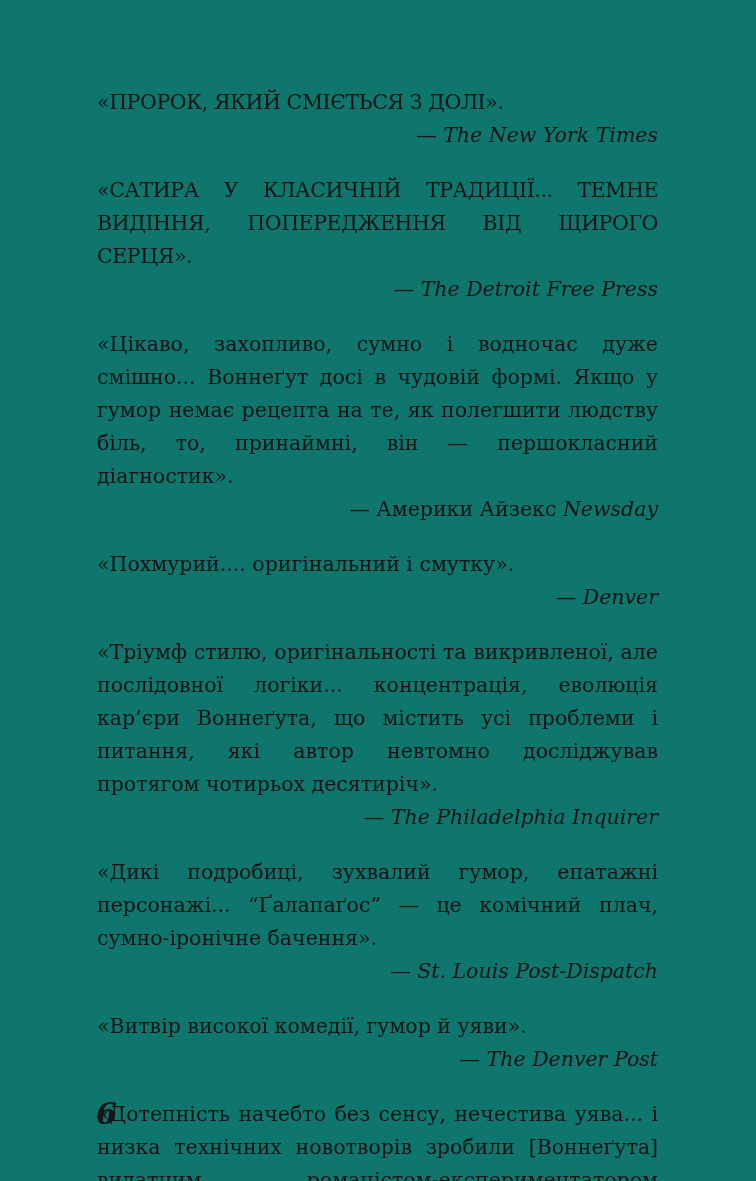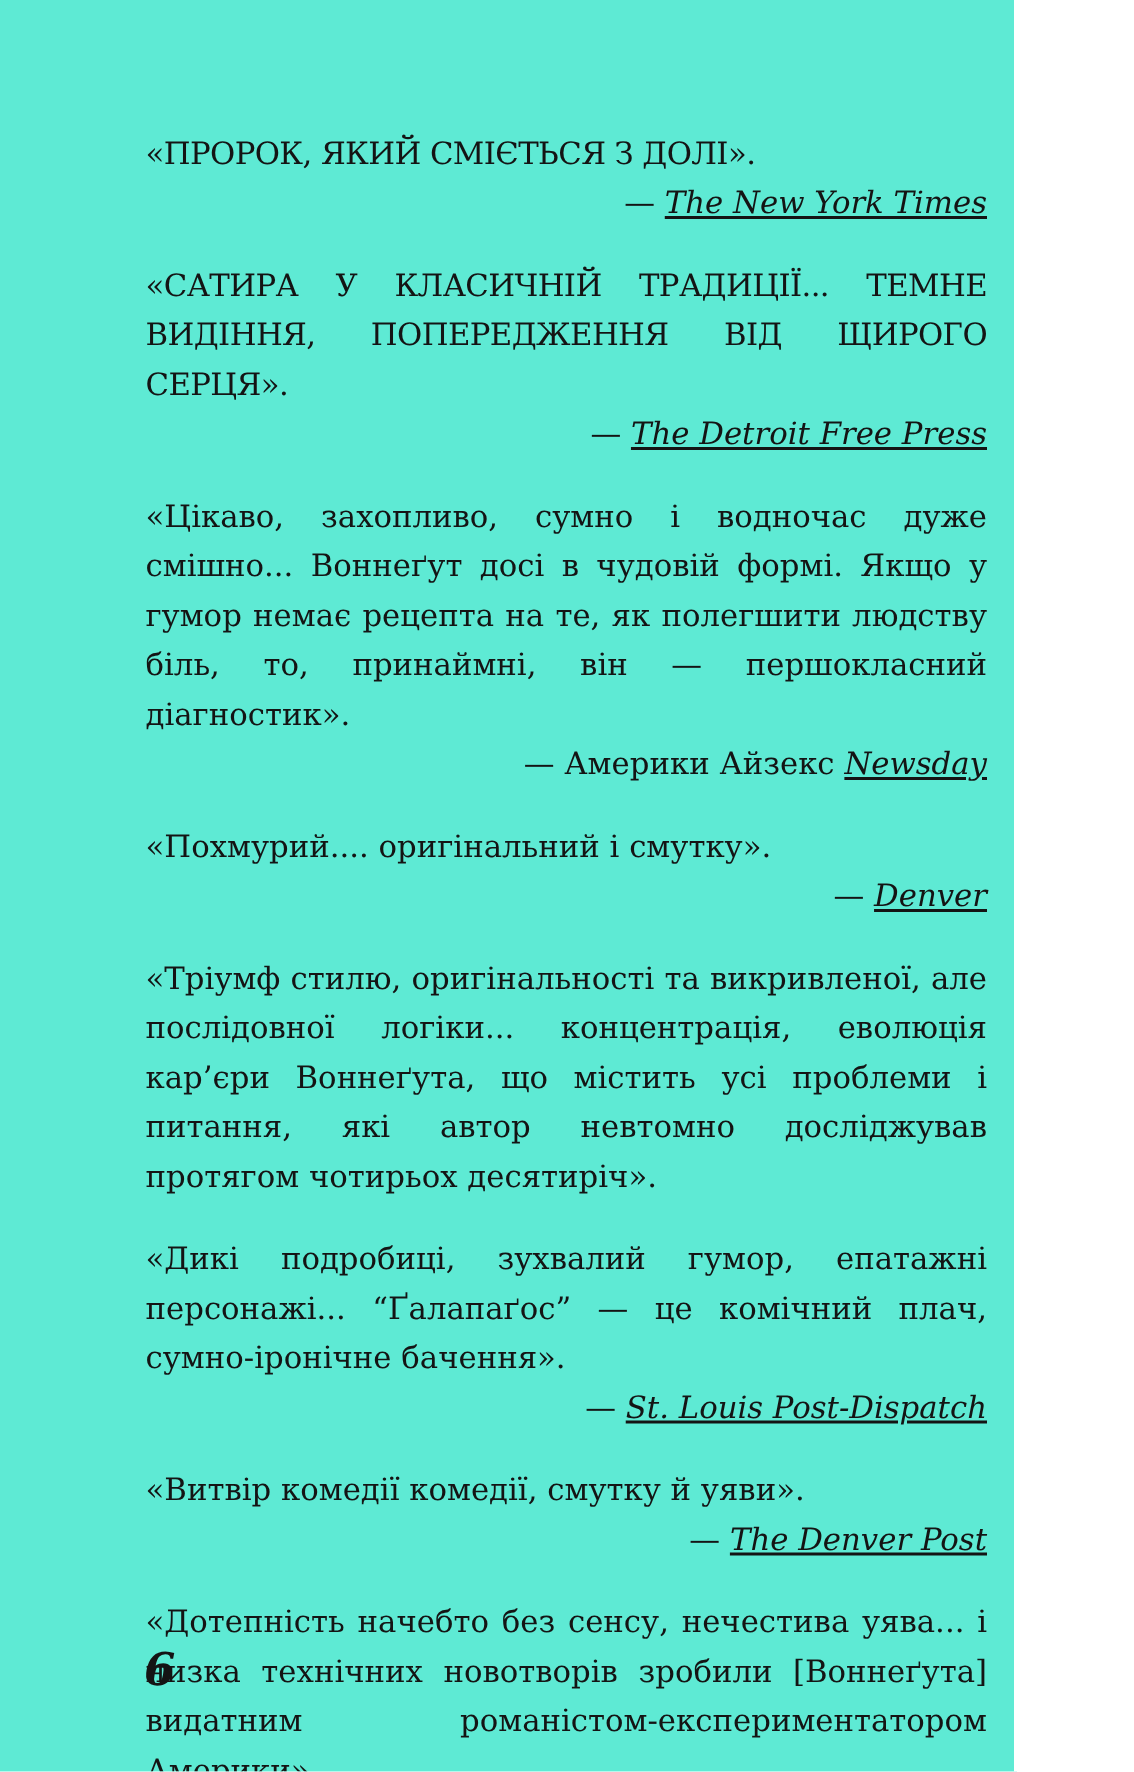--- a/index.html
+++ b/index.html
@@ -3,24 +3,24 @@
 <meta charset="utf-8">
 <title>Book page</title>
 <style>
   html, body {
     margin: 0;
     padding: 0;
     background: #ffffff;
   }
   .page {
     position: relative;
-    width: 676px;
+    width: 756px;
     height: 1181px;
     box-sizing: border-box;
-    background: #5eead4;
+    background: #0f766e;
     color: #141414;
     font-family: "DejaVu Serif", serif;
     padding: 86px 98px 0 97px;
     overflow: hidden;
   }
   .quotes {
     width: 561px;
   }
   .quote-block {
     margin: 0 0 22px 0;
@@ -42,21 +42,20 @@
     font-size: 20.5px;
     line-height: 33px;
     text-align: right;
     white-space: nowrap;
   }
   .attr-dash, .attr-author {
     font-style: normal;
   }
   .attr-source {
     font-style: italic;
-    text-decoration: underline;
   }
   .page-number {
     position: absolute;
     left: 96px;
     top: 1096px;
     font-size: 30px;
     line-height: 36px;
     font-weight: bold;
     font-style: italic;
   }
@@ -82,29 +81,30 @@
       <p class="attribution"><span class="attr-dash">— </span><span class="attr-author">Америки Айзекс </span><span class="attr-source">Newsday</span></p>
     </section>
 
     <section class="quote-block">
       <p class="quote-text">«Похмурий.... оригінальний і смутку».</p>
       <p class="attribution"><span class="attr-dash">— </span><span class="attr-author"></span><span class="attr-source">Denver</span></p>
     </section>
 
     <section class="quote-block">
       <p class="quote-text">«Тріумф стилю, оригінальності та викривленої, але послідовної логіки... концентрація, еволюція кар’єри Воннеґута, що містить усі проблеми і питання, які автор невтомно досліджував протягом чотирьох десятиріч».</p>
+      <p class="attribution"><span class="attr-dash">— </span><span class="attr-author"></span><span class="attr-source">The Philadelphia Inquirer</span></p>
     </section>
 
     <section class="quote-block">
       <p class="quote-text">«Дикі подробиці, зухвалий гумор, епатажні персона­жі... “Ґалапаґос” — це комічний плач, сумно-іронічне бачення».</p>
       <p class="attribution"><span class="attr-dash">— </span><span class="attr-author"></span><span class="attr-source">St. Louis Post-Dispatch</span></p>
     </section>
 
     <section class="quote-block">
-      <p class="quote-text">«Витвір комедії комедії, смутку й уяви».</p>
+      <p class="quote-text">«Витвір високої комедії, гумор й уяви».</p>
       <p class="attribution"><span class="attr-dash">— </span><span class="attr-author"></span><span class="attr-source">The Denver Post</span></p>
     </section>
 
     <section class="quote-block">
       <p class="quote-text">«Дотепність начебто без сенсу, нечестива уява... і низка технічних новотворів зробили [Воннеґута] видатним романістом-експериментатором Америки».</p>
 
     </section>
 
   </main>
 

